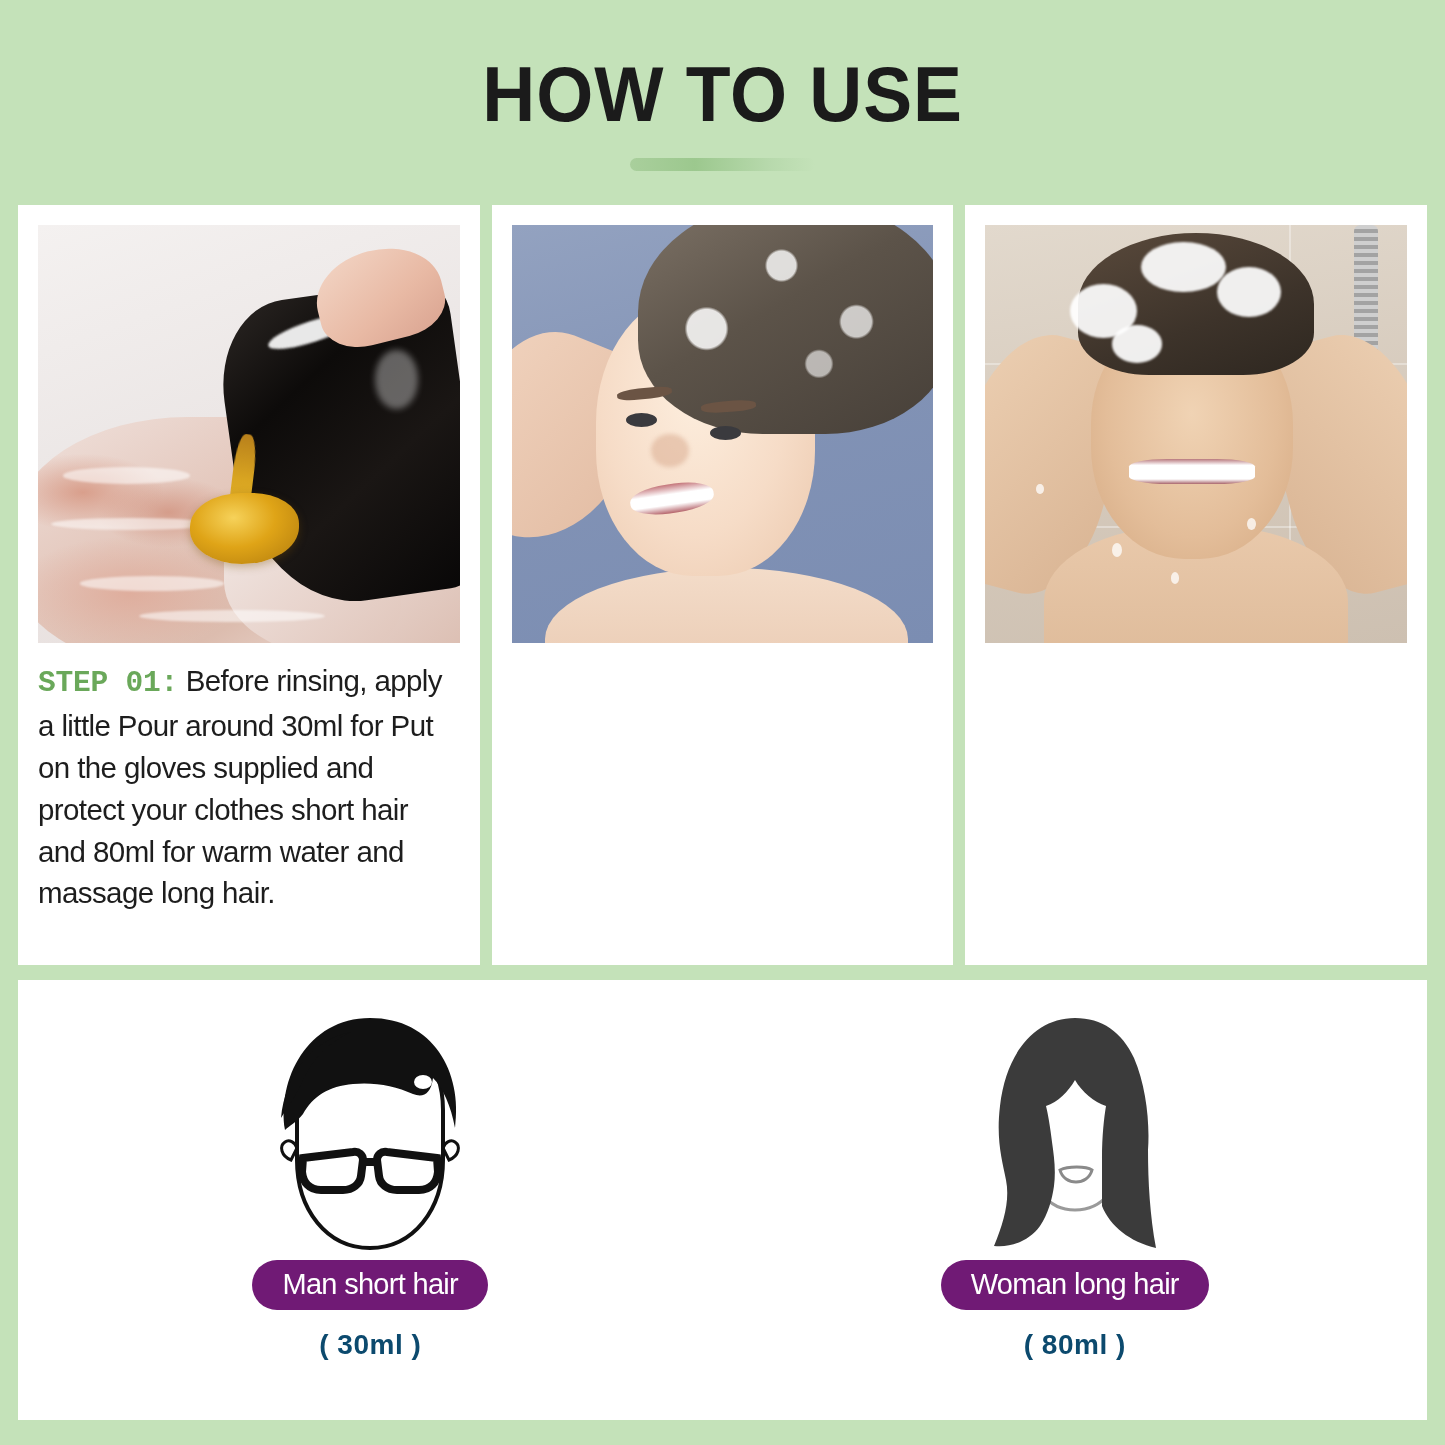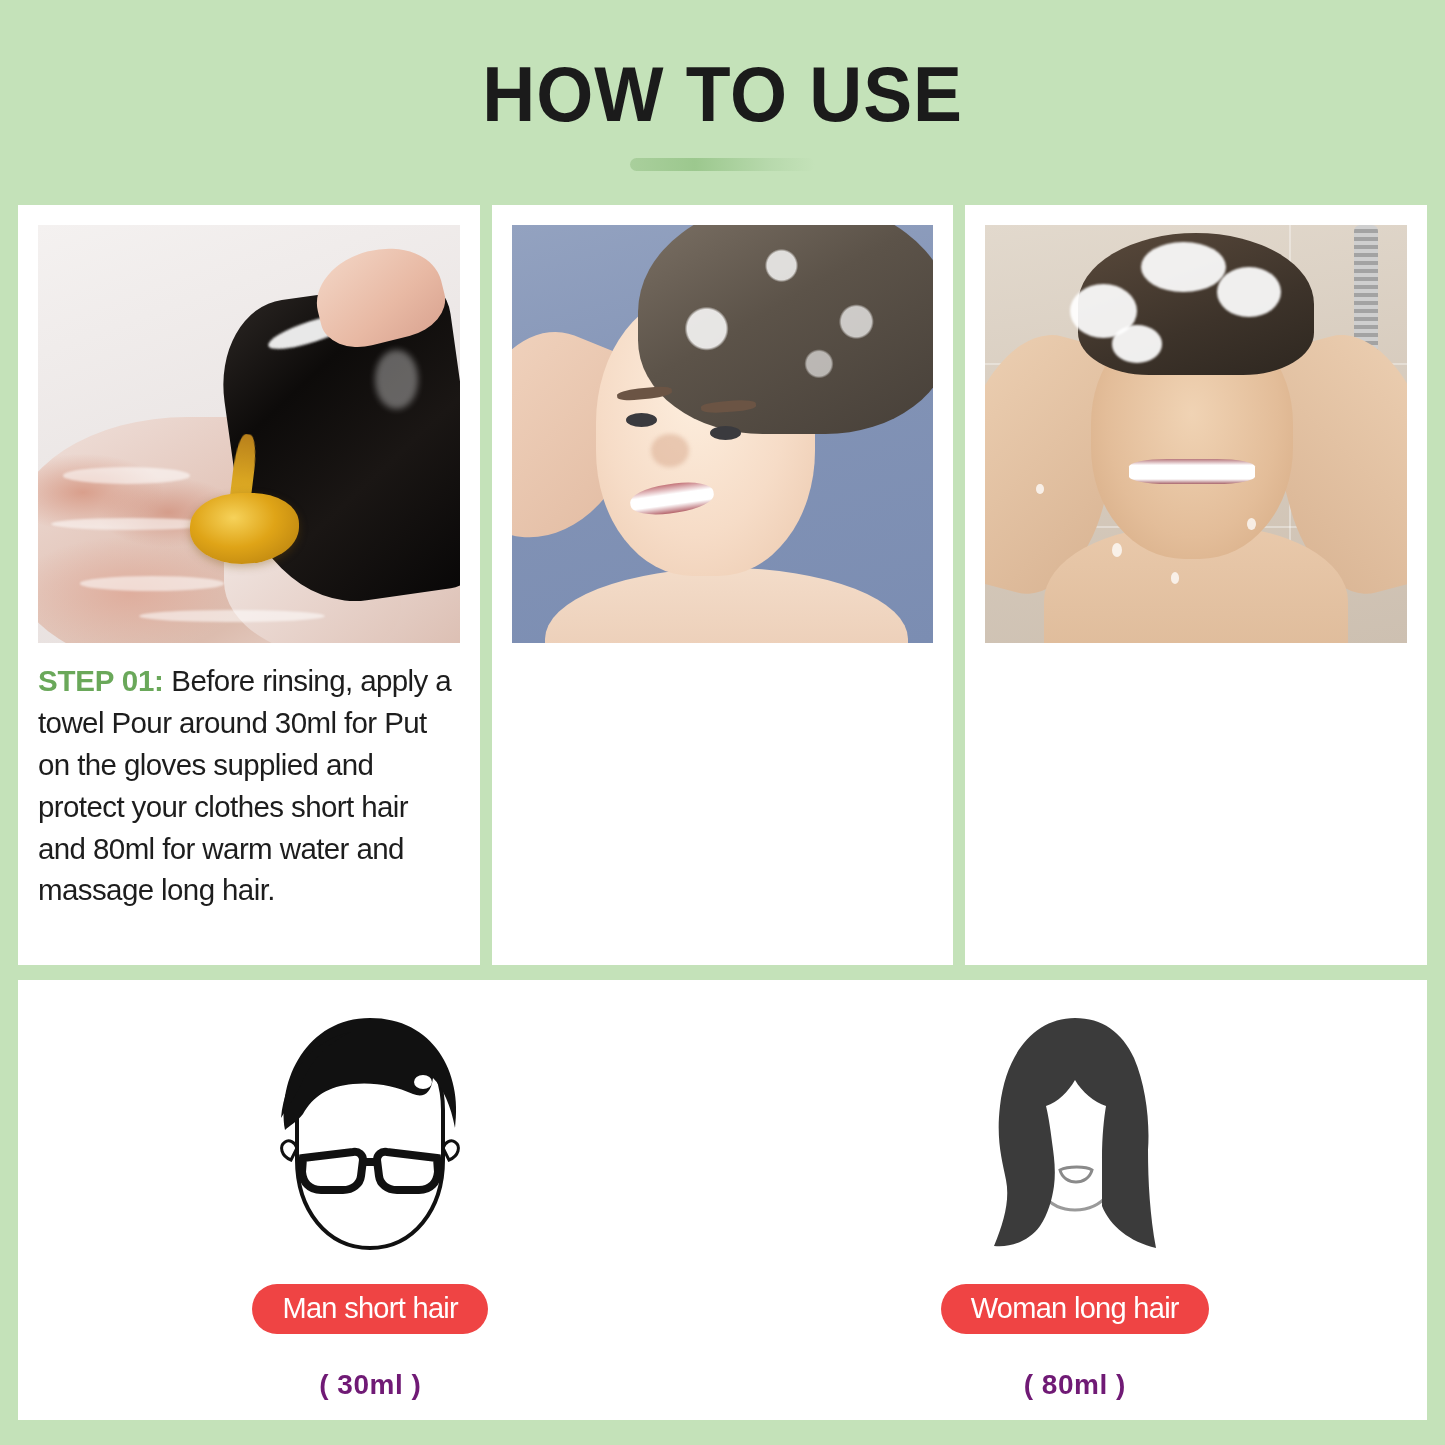--- a/index.html
+++ b/index.html
@@ -66,20 +66,21 @@
     font-family:"Liberation Sans", sans-serif;
     font-size:29.5px;
     line-height:1.42;
     color:#1d1d1d;
     letter-spacing:-0.6px;
   }
   .step-label{
     font-weight:bold;
     color:#6aa85a;
     letter-spacing:-0.2px;
+    font-family:Liberation Mono, monospace;
   }
 
   
   .bottom-wrap{
     padding:0 18px;
     box-sizing:border-box;
     margin-top:15px;
     height:440px;
   }
   .bottom-card{
@@ -92,33 +93,33 @@
   .hair-col{
     flex:1 1 0;
     display:flex;flex-direction:column;
     align-items:center;justify-content:flex-start;
   }
   .hair-figure{
     height:258px;
     display:flex;align-items:flex-end;justify-content:center;
   }
   .pill{
-    margin-top:24px;
-    background:#ef4444;
+    margin-top:0;
+    background:#701a75;
     color:#ffffff;
     border-radius:26px;
     padding:9px 30px 11px 30px;
     font-size:29px;
     letter-spacing:-0.7px;
     line-height:1.05;
     white-space:nowrap;
   }
   .ml{
-    margin-top:35px;
-    color:#701a75;
+    margin-top:19px;
+    color:#0c4a6e;
     font-weight:bold;
     font-size:28px;
     letter-spacing:0.5px;
   }
 
   
   .p1{background:#efebe9;}
   .p1 .bg{position:absolute;inset:0;background:linear-gradient(160deg,#f4f1f0 0%,#ece7e6 45%,#e7dedc 100%);}
   .p1 .glove{
     position:absolute;left:-6%;top:46%;width:92%;height:60%;
@@ -274,21 +275,21 @@
         <div class="wrinkle" style="left:24%;top:92%;width:44%;height:3%;"></div>
         <div class="bottle"></div>
         <div class="bottle-hl"></div>
         <div class="bottle-hl2"></div>
         <div class="finger"></div>
         <div class="pour"></div>
         <div class="blob"></div>
       </div>
       <div class="step-text">
         <span class="step-label">STEP 01:</span>
-        <span>Before rinsing, apply a towel Pour around 30ml for Put on the gloves supplied and protect your clothes short hair and 80ml for warm water and massage long hair.</span>
+        <span>Before rinsing, apply a little Pour around 30ml for Put on the gloves supplied and protect your clothes short hair and 80ml for warm water and massage long hair.</span>
       </div>
     </div>
 
     <div class="card">
       <div class="photo p2">
         <div class="bg"></div>
         <div class="arm"></div>
         <div class="shoulder"></div>
         <div class="face"></div>
         <div class="hair"></div>

